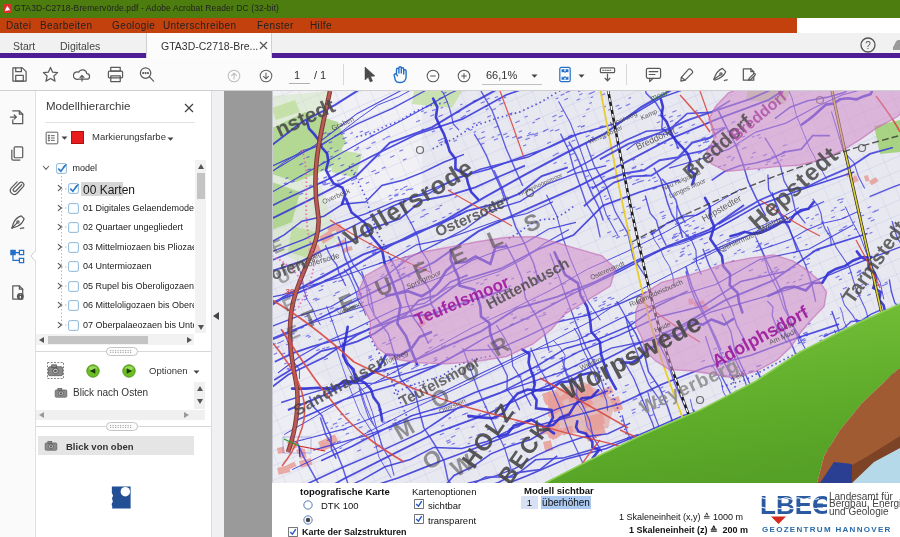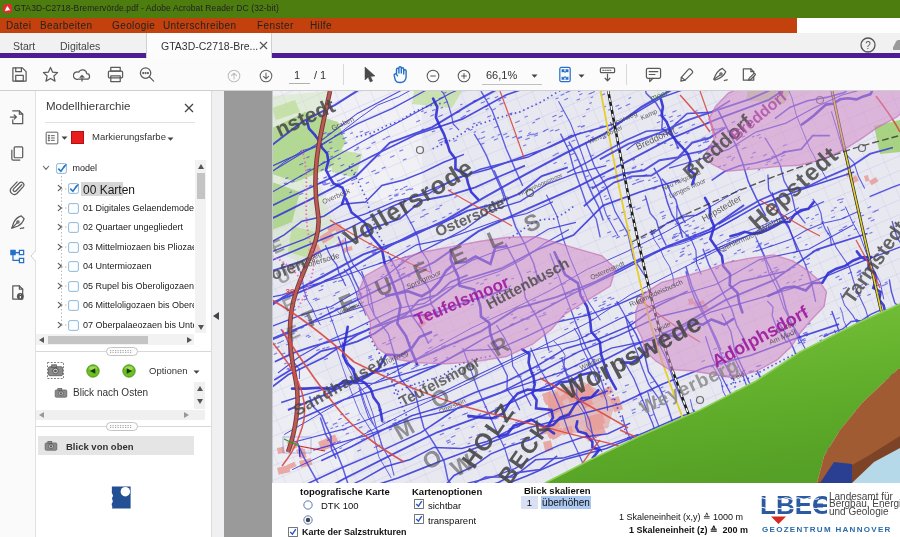--- a/index.html
+++ b/index.html
@@ -1858,32 +1858,32 @@
 <svg style="position:absolute;left:303px;top:515px" width="10" height="10" viewBox="0 0 18 18" xmlns="http://www.w3.org/2000/svg">
     <circle cx="9" cy="9" r="7.5" fill="#fff" stroke="#5878b8" stroke-width="1.8"></circle>
     <circle cx="9" cy="9" r="4" fill="#444"></circle>
   </svg>
 <span class="abs" style="left:321px;top:545px;font-size:9.5px;color:#111;white-space:nowrap">DTK 500</span>
 <svg style="position:absolute;left:288px;top:527px" width="10" height="10" viewBox="0 0 18 18" xmlns="http://www.w3.org/2000/svg">
     <rect x="1" y="1" width="16" height="16" fill="#fff" stroke="#666" stroke-width="1.6"></rect>
     <path d="M4,9 L8,13 14,4" stroke="#2858c8" stroke-width="2.6" fill="none"></path>
   </svg>
 <span class="abs" style="left:302px;top:527px;font-size:9px;font-weight:bold;color:#111;white-space:nowrap">Karte der Salzstrukturen</span>
-<span class="abs" style="left:412px;top:486px;font-size:9.5px;font-weight:bold;color:#111;white-space:nowrap">Kartenoptionen</span>
+<span class="abs" style="left:412px;top:486px;font-size:9.5px;font-weight:normal;color:#111;white-space:nowrap">Kartenoptionen</span>
 <svg style="position:absolute;left:414px;top:499px" width="10" height="10" viewBox="0 0 18 18" xmlns="http://www.w3.org/2000/svg">
     <rect x="1" y="1" width="16" height="16" fill="#fff" stroke="#666" stroke-width="1.6"></rect>
     <path d="M4,9 L8,13 14,4" stroke="#2858c8" stroke-width="2.6" fill="none"></path>
   </svg>
 <span class="abs" style="left:428px;top:500px;font-size:9.5px;color:#111;white-space:nowrap">sichtbar</span>
 <svg style="position:absolute;left:414px;top:514px" width="10" height="10" viewBox="0 0 18 18" xmlns="http://www.w3.org/2000/svg">
     <rect x="1" y="1" width="16" height="16" fill="#fff" stroke="#666" stroke-width="1.6"></rect>
     <path d="M4,9 L8,13 14,4" stroke="#2858c8" stroke-width="2.6" fill="none"></path>
   </svg>
 <span class="abs" style="left:428px;top:515px;font-size:9.5px;color:#111;white-space:nowrap">transparent</span>
-<span class="abs" style="left:524px;top:485px;font-size:9.5px;font-weight:bold;color:#111;white-space:nowrap">Blick skalieren</span>
+<span class="abs" style="left:524px;top:485px;font-size:9.5px;font-weight:bold;color:#111;white-space:nowrap">Modell sichtbar</span>
 <div class="abs" style="left:521px;top:496px;width:17px;height:13px;background:#d8e0f4;font-size:9.5px;color:#111;text-align:center;line-height:13px">1</div>
 <div class="abs" style="left:541px;top:496px;width:50px;height:13px;background:#abc8f0;font-size:10px;color:#111;text-align:center;line-height:13px">überhöhen</div>
 <span class="abs" style="left:619px;top:512px;font-size:9px;font-weight:normal;color:#111;white-space:nowrap">1 Skaleneinheit (x,y) ≙ 1000 m</span>
 <span class="abs" style="left:629px;top:525px;font-size:9px;font-weight:bold;color:#111;white-space:nowrap">1 Skaleneinheit (z) ≙&nbsp;&nbsp;200 m</span>
 <svg class="abs" style="left:759px;top:489px" width="68" height="38" viewBox="0 0 68 38">
     <text x="1" y="25" font-size="26" font-weight="bold" fill="#2b5aa0" font-family="Liberation Sans">LBEG</text>
     <path d="M0,9.5 q3,-1.5 6,0 t6,0 t6,0 t6,0 t6,0 t6,0 t6,0 t6,0 t6,0 t6,0" stroke="#fff" stroke-width="1" fill="none"></path>
     <path d="M0,19 q3,-1.5 6,0 t6,0 t6,0 t6,0 t6,0 t6,0 t6,0 t6,0 t6,0 t6,0" stroke="#fff" stroke-width="1" fill="none"></path>
     <rect x="55.5" y="14.5" width="8.5" height="4" fill="#2b5aa0"></rect>
     <polygon points="12,27.5 27,27.5 19.5,35" fill="#d42a20"></polygon>

